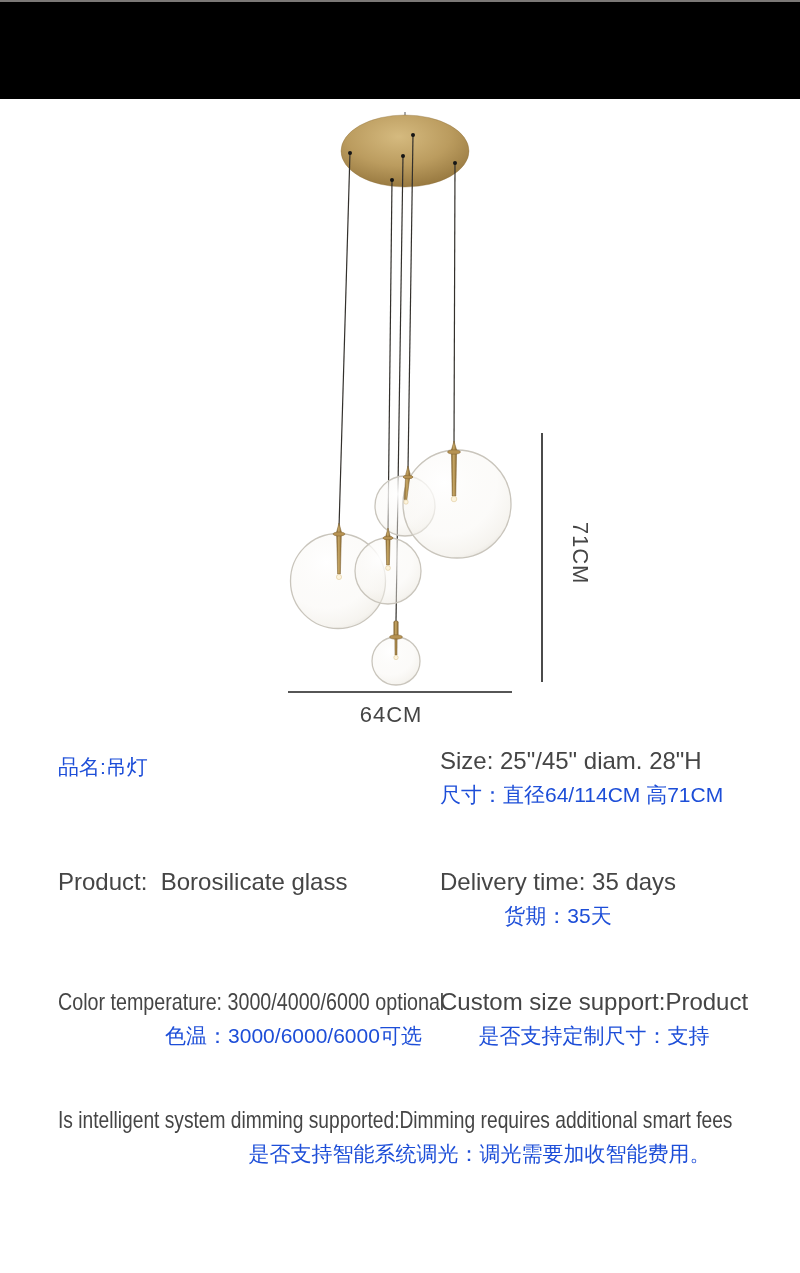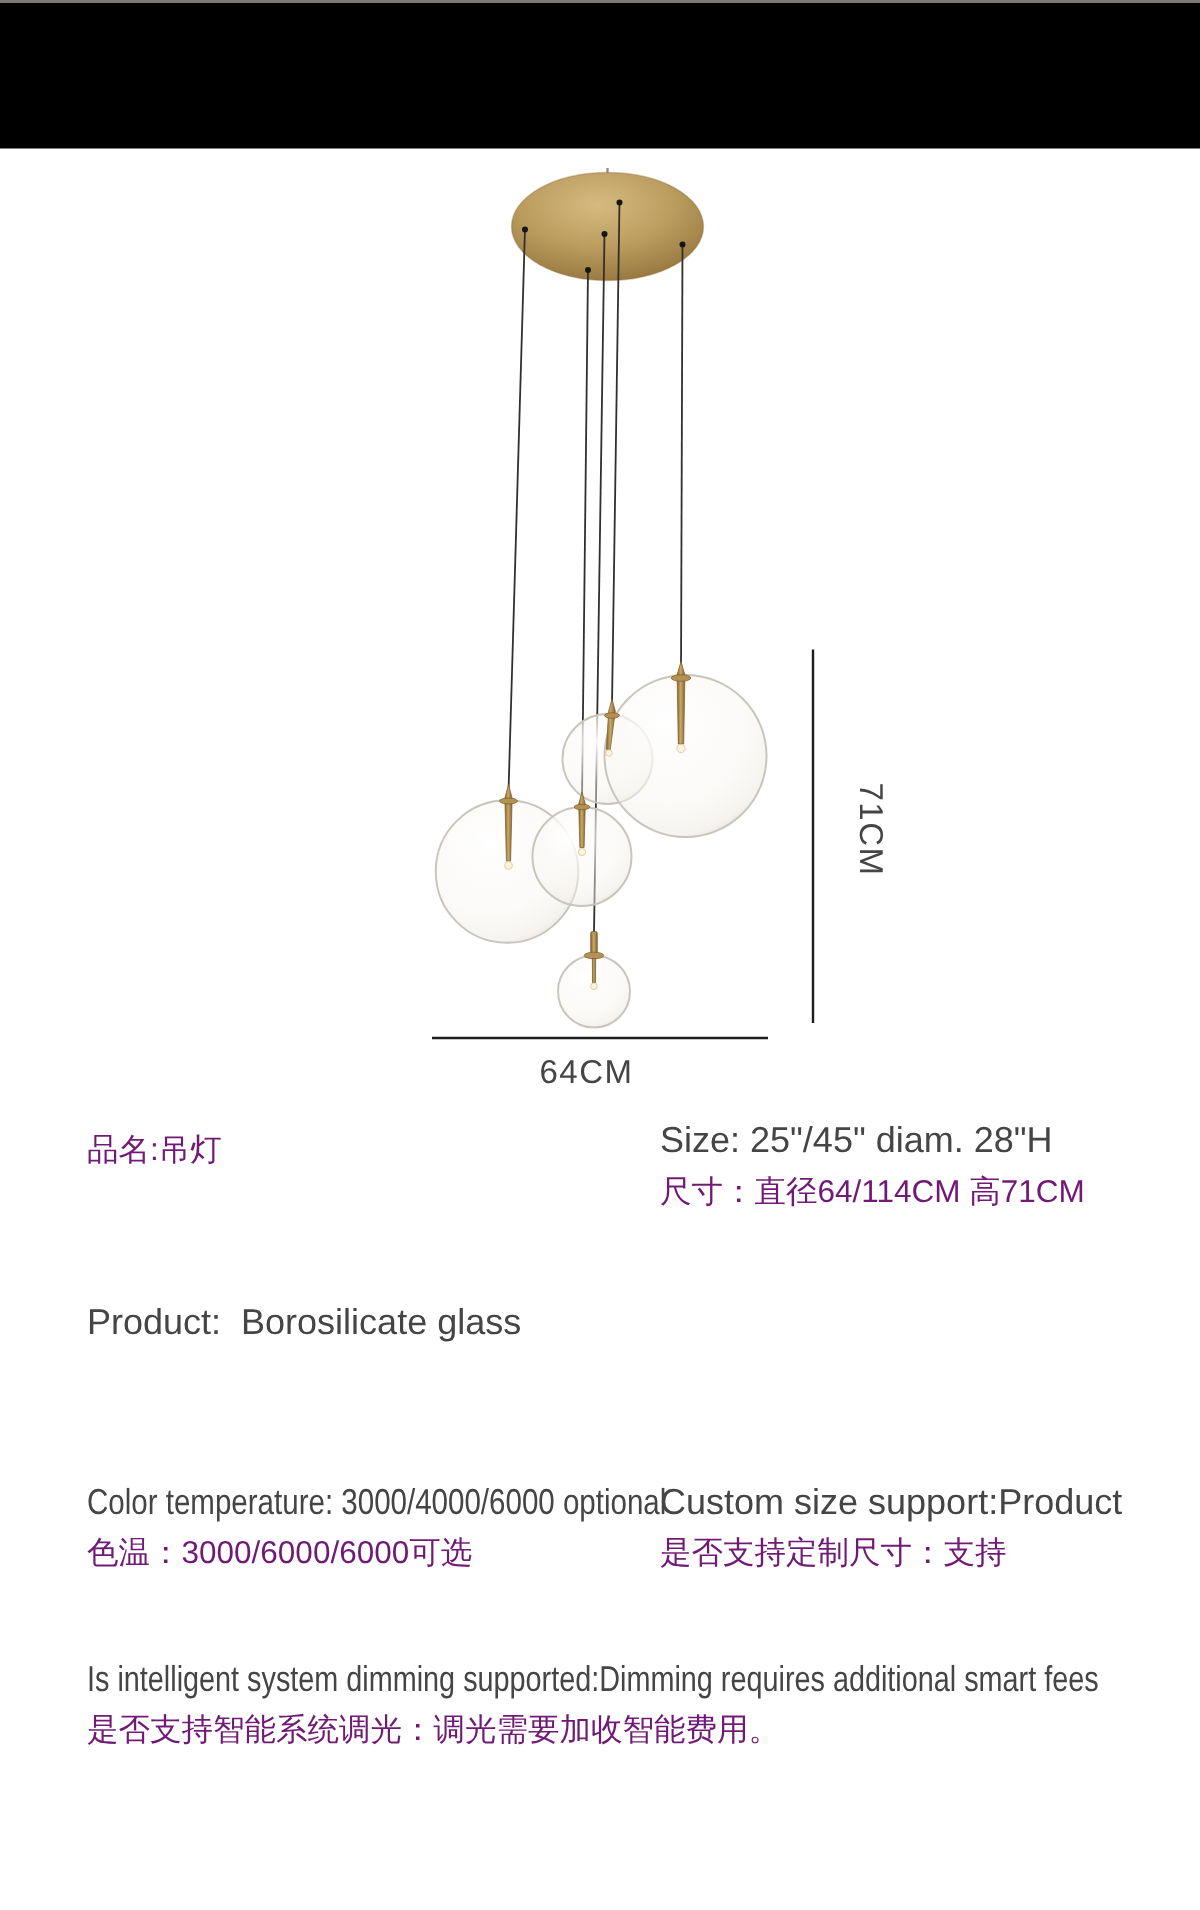--- a/index.html
+++ b/index.html
@@ -14,21 +14,21 @@
   .row-1{top:747px;}
   .row-2{top:868px;}
   .row-3{top:988px;}
   .row-4{top:1106px;}
   .col-left{position:absolute;left:58px;top:0;}
   .col-right{position:absolute;left:440px;top:0;}
   .en{
     font-size:24px;line-height:28px;color:#454545;white-space:pre;
   }
   .zh{
-    font-size:21px;line-height:28px;color:#701a75;white-space:pre;margin-top:6px;
+    font-size:21px;line-height:28px;color:#1d4ed8;white-space:pre;margin-top:6px;text-align:center;
   }
   .condensed{transform:scaleX(0.82);transform-origin:0 0;}
   .condensed-wide{transform:scaleX(0.80);transform-origin:0 0;}
 </style>
 </head>
 <body>
 
 <div class="top-strip"></div>
 <div class="banner"></div>
 
@@ -122,20 +122,22 @@
     <div class="en">Size: 25"/45" diam. 28"H</div>
     <div class="zh">尺寸：直径64/114CM 高71CM</div>
   </div>
 </div>
 
 <div class="spec-row row-2">
   <div class="col-left">
     <div class="en">Product:  Borosilicate glass</div>
   </div>
   <div class="col-right">
+    <div class="en">Delivery time: 35 days</div>
+    <div class="zh">货期：35天</div>
   </div>
 </div>
 
 <div class="spec-row row-3">
   <div class="col-left">
     <div class="en condensed">Color temperature: 3000/4000/6000 optional</div>
     <div class="zh">色温：3000/6000/6000可选</div>
   </div>
   <div class="col-right">
     <div class="en">Custom size support:Product</div>

